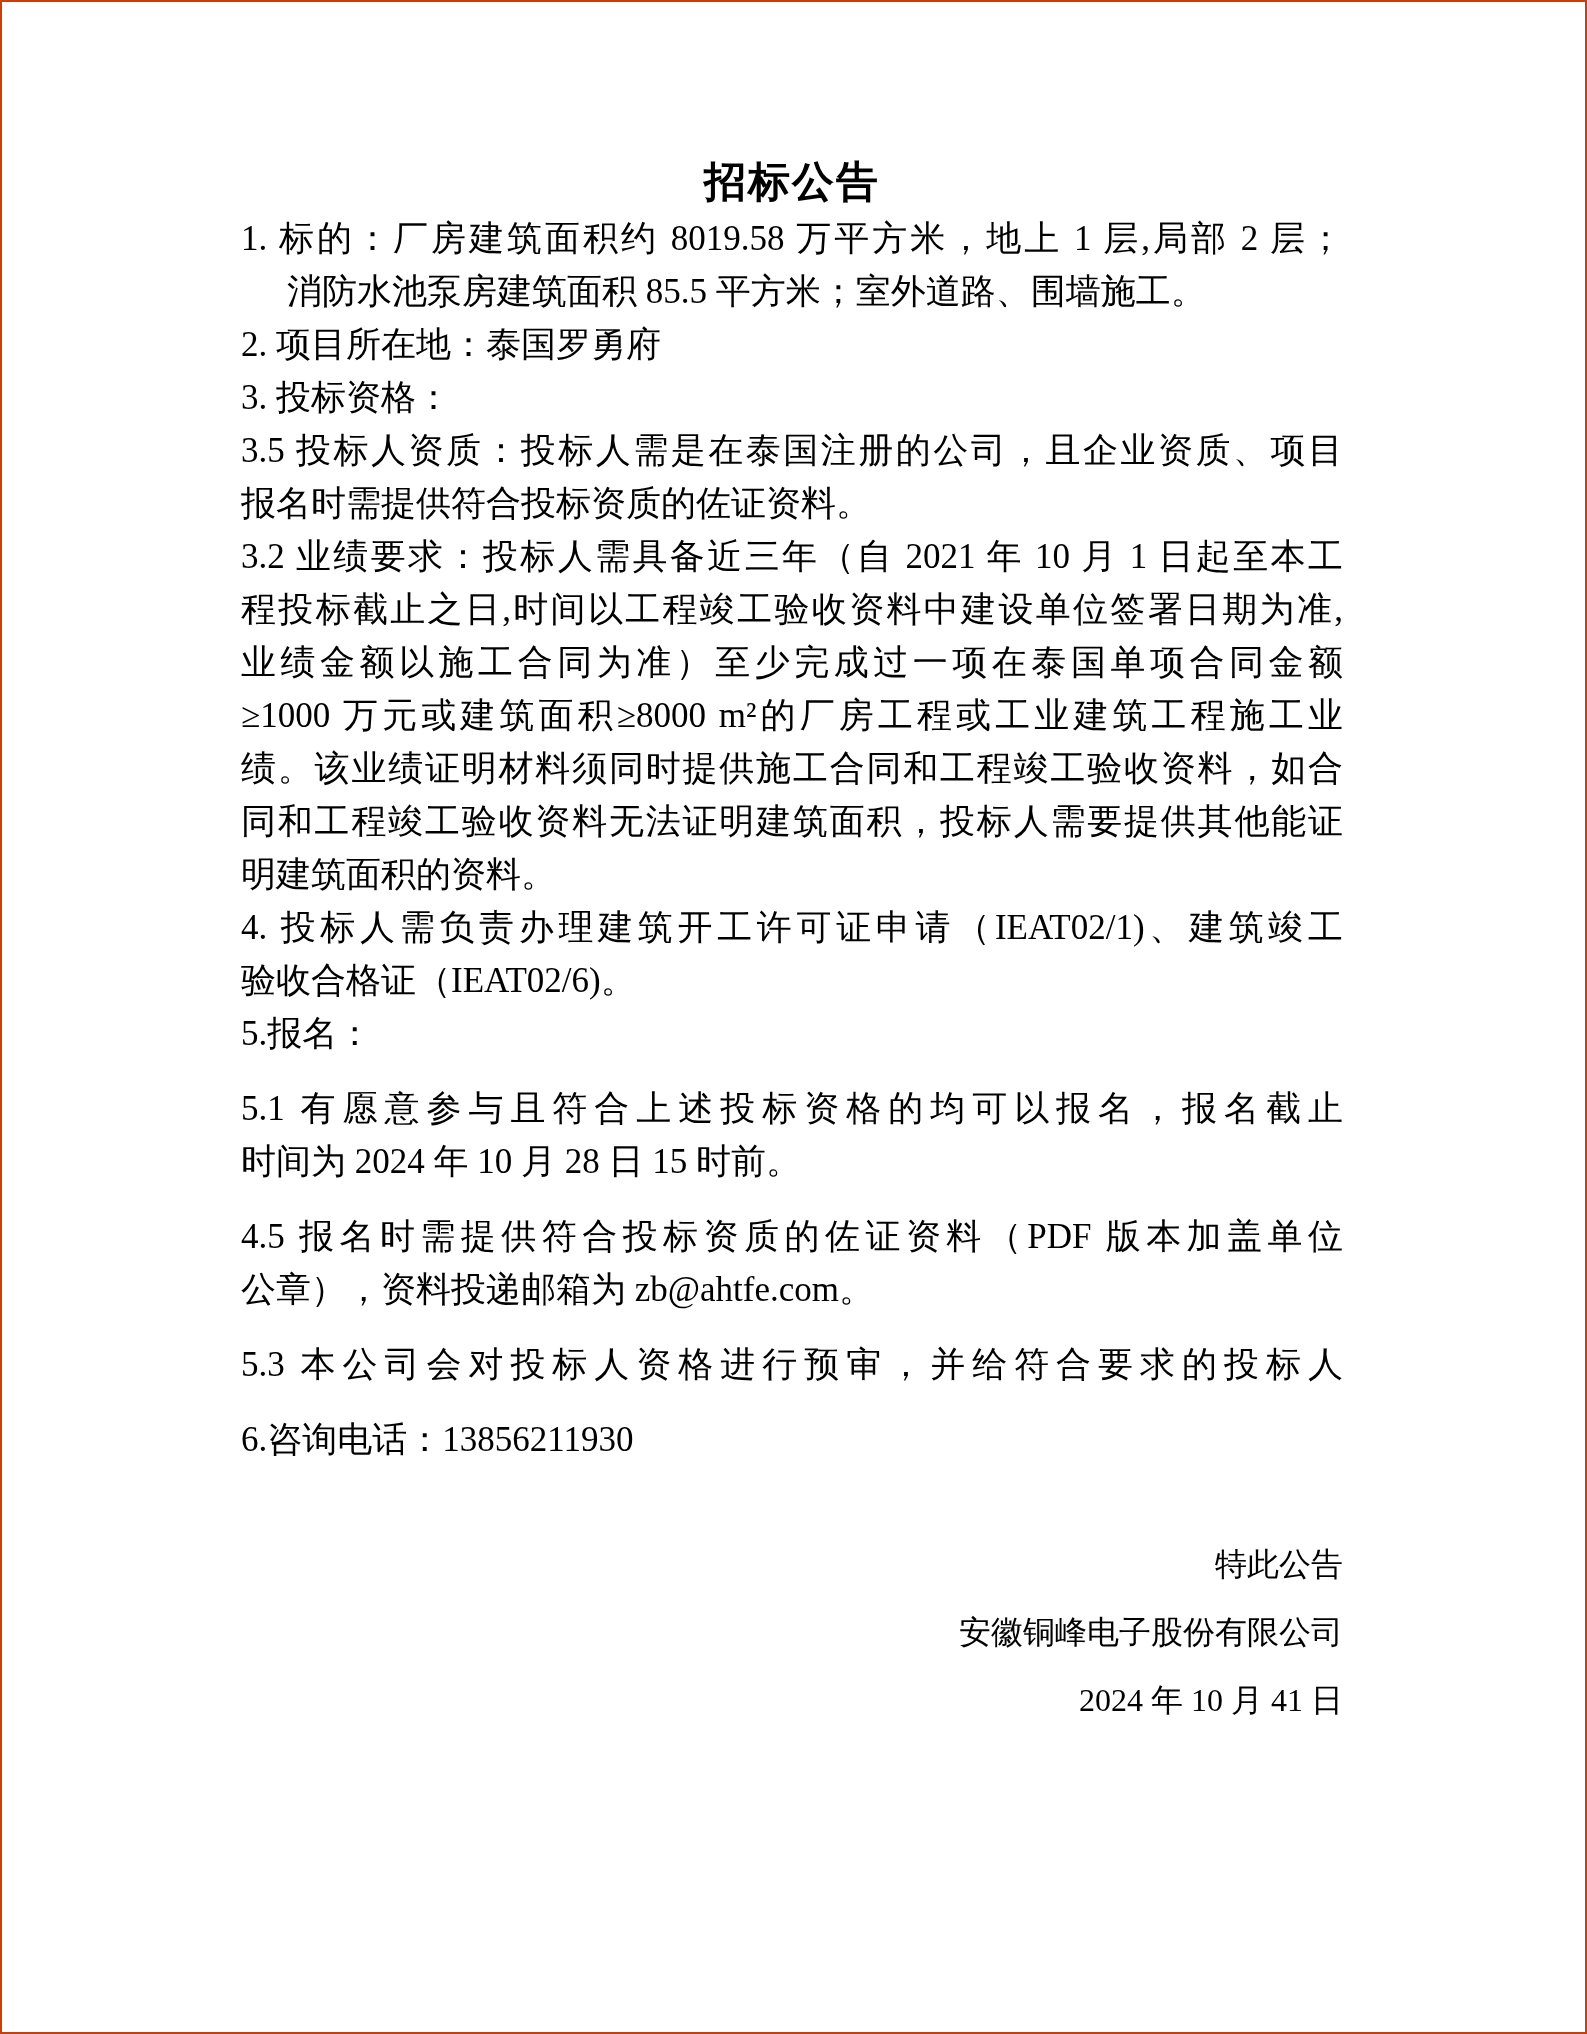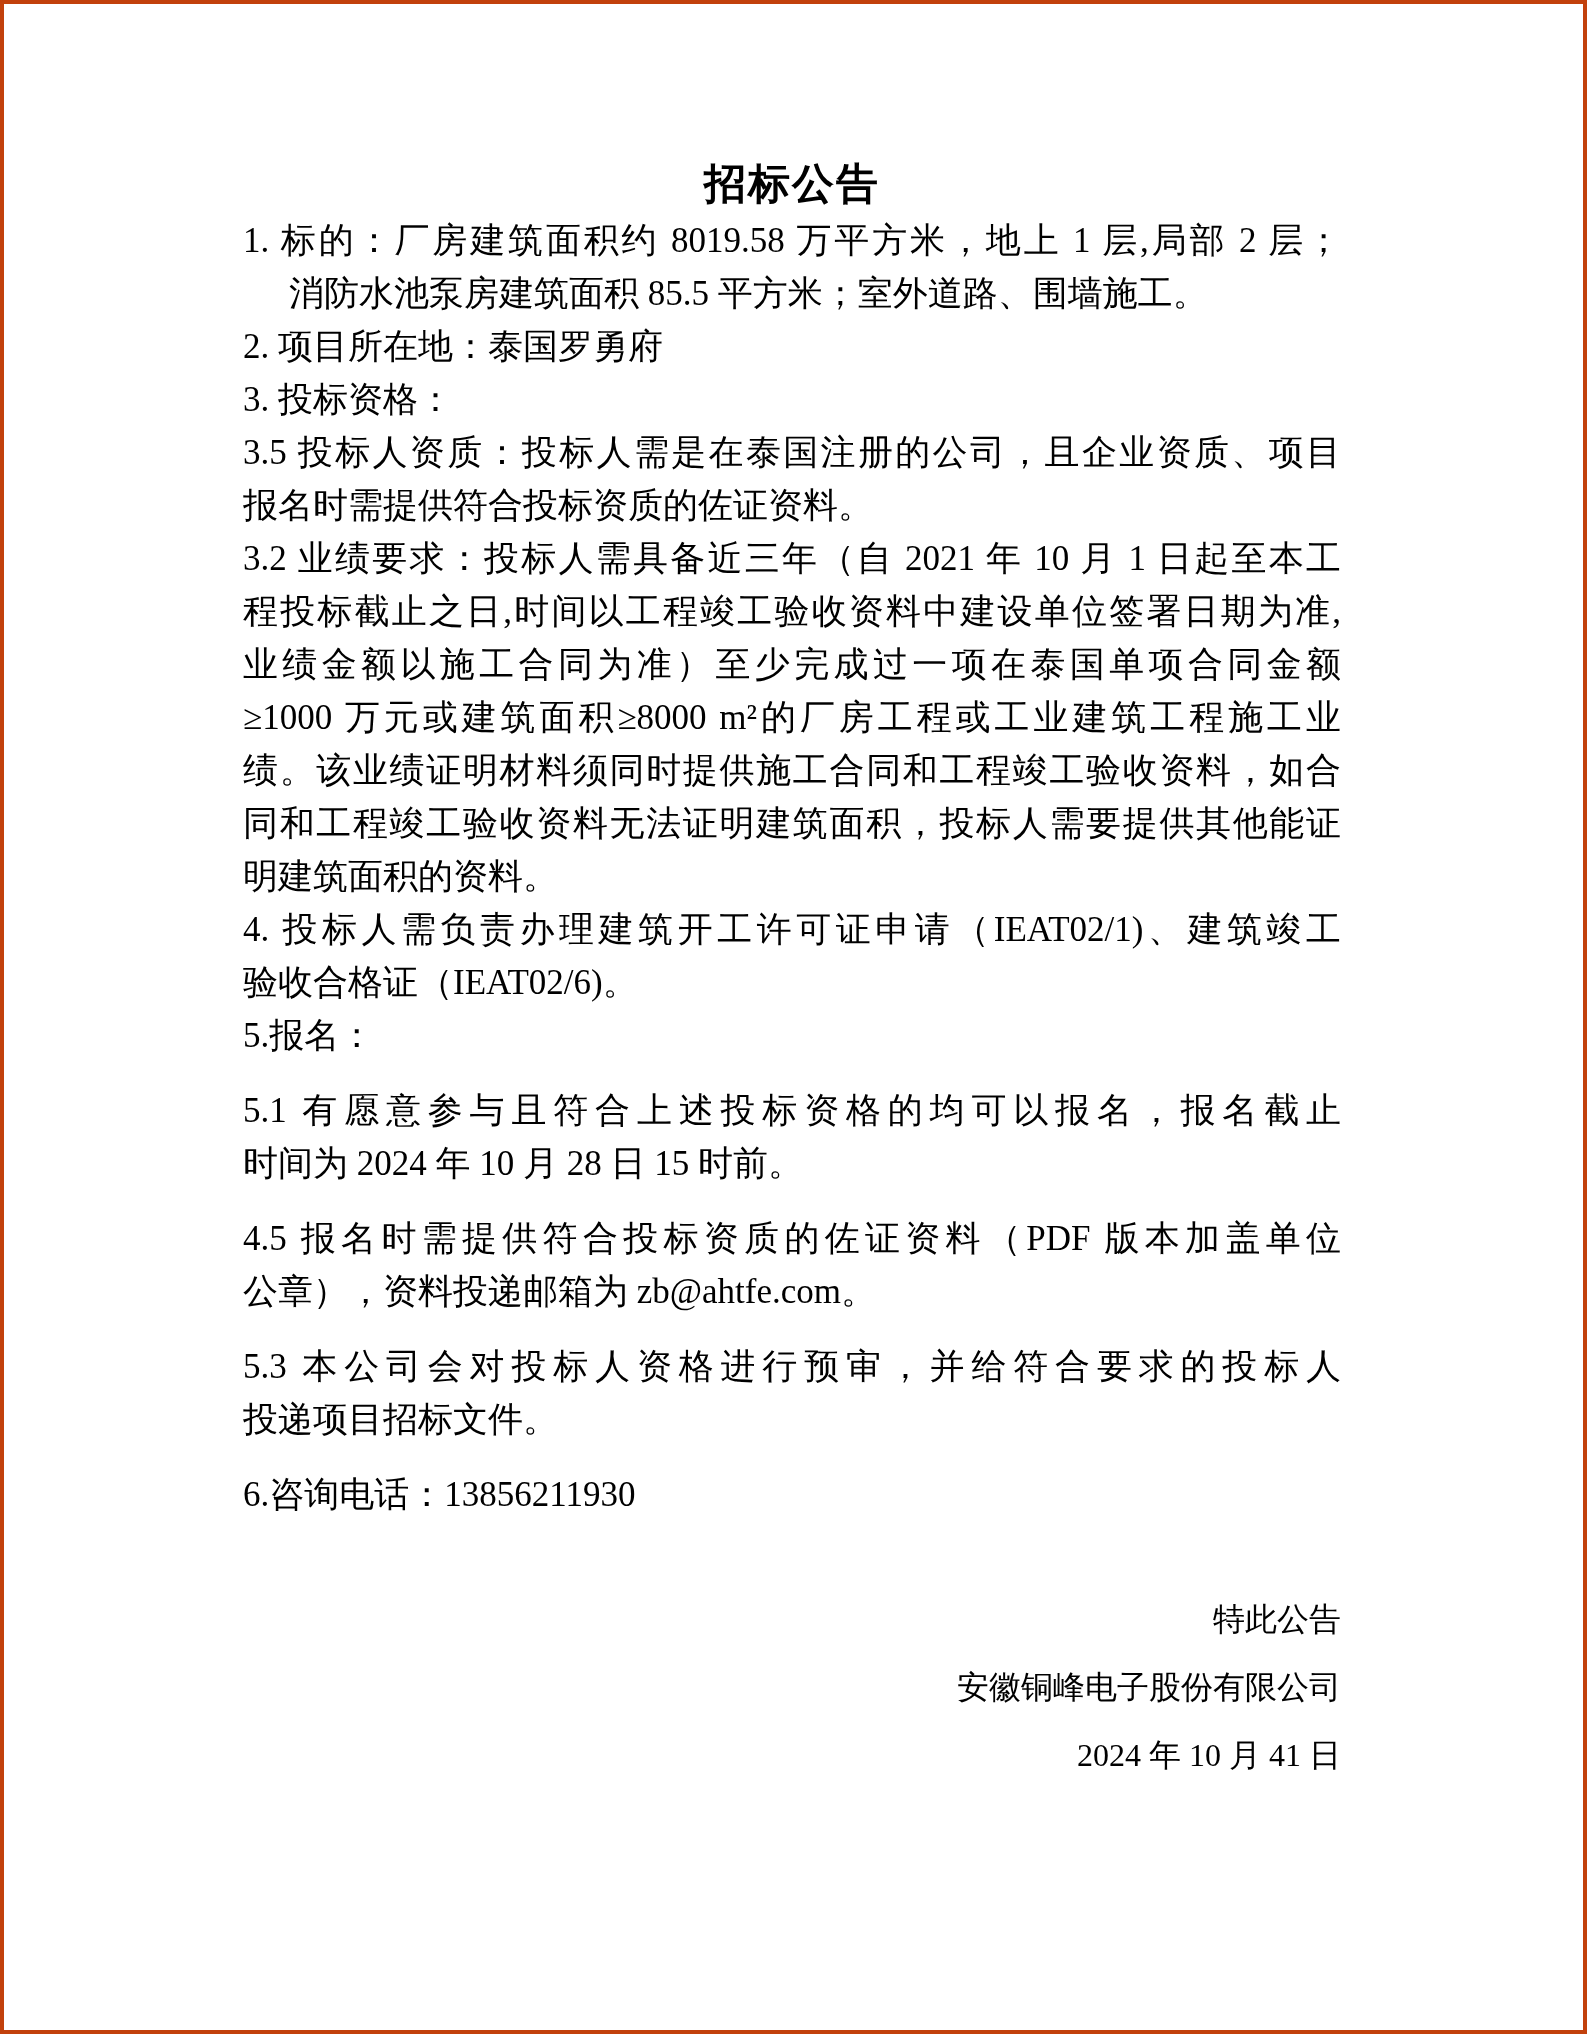--- a/index.html
+++ b/index.html
@@ -3,21 +3,21 @@
 <meta charset="utf-8">
 <style>
   * { margin: 0; padding: 0; box-sizing: border-box; }
   html, body { background: #ffffff; }
   .page {
     position: relative;
     width: 1587px;
     height: 2034px;
     margin: 0 auto;
     background: #ffffff;
-    border: 4px solid #c2410c;
+    border: 2px solid #c2410c;
     padding: 150px 242px 0 239px;
     color: #000000;
     font-family: "Liberation Serif", "DejaVu Serif", serif;
     font-size: 35px;
     line-height: 53px;
   }
   .doc-title {
     font-family: "Liberation Sans", "DejaVu Sans", sans-serif;
     font-weight: 700;
     font-size: 42px;
@@ -89,21 +89,20 @@
     <div class="line">时间为 2024 年 10 月 28 日 15 时前。</div>
   </div>
 
   <div class="para sp">
     <div class="line fill">4.5 报名时需提供符合投标资质的佐证资料（PDF 版本加盖单位</div>
     <div class="line">公章），资料投递邮箱为 zb@ahtfe.com。</div>
   </div>
 
   <div class="para sp">
     <div class="line fill">5.3 本公司会对投标人资格进行预审，并给符合要求的投标人</div>
-    <div class="line">投递项目招标文件。</div>
   </div>
 
   <div class="para sp">
     <div class="line">6.咨询电话：13856211930</div>
   </div>
 
   <div class="closing">
     <div class="line">特此公告</div>
     <div class="line">安徽铜峰电子股份有限公司</div>
     <div class="line">2024 年 10 月 41 日</div>

